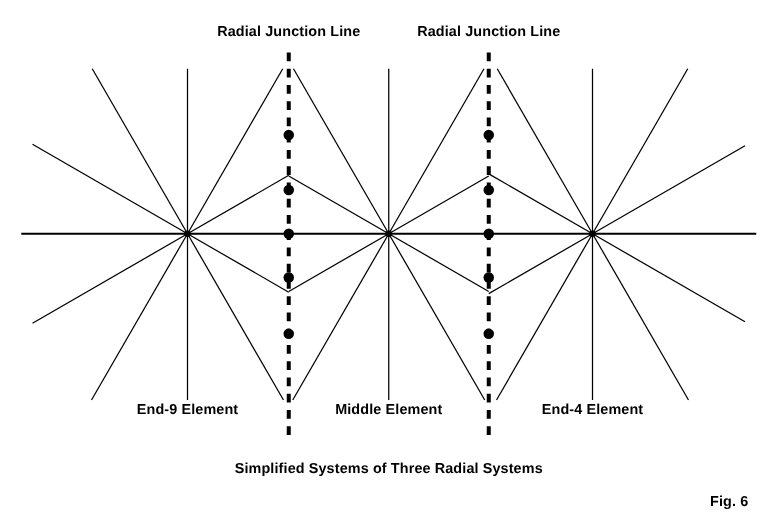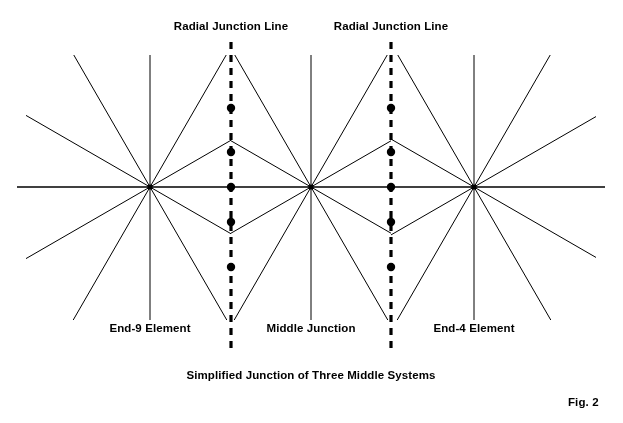--- a/index.html
+++ b/index.html
@@ -74,21 +74,21 @@
         <circle cx="474" cy="187" r="2.6" fill="#000000"></circle>
       </g>
   </svg>
 
   <div class="lbl center" style="left:231px;top:20px;">Radial Junction Line</div>
 
   <div class="lbl center" style="left:391px;top:20px;">Radial Junction Line</div>
 
   <div class="lbl center" style="left:150px;top:322px;">End-9 Element</div>
 
-  <div class="lbl center" style="left:311px;top:322px;">Middle Junction</div>
+  <div class="lbl center" style="left:311px;top:322px;">Middle Element</div>
 
   <div class="lbl center" style="left:474px;top:322px;">End-4 Element</div>
 
-  <div class="lbl center caption" style="left:311px;top:369px;">Simplified Junction of Three Middle Systems</div>
+  <div class="lbl center caption" style="left:311px;top:369px;">Simplified Systems of Three Radial Systems</div>
 
-  <div class="lbl figlabel" style="left:568px;top:396px;">Fig. 2</div>
+  <div class="lbl figlabel" style="left:568px;top:396px;">Fig. 6</div>
 
 </div>
 
 </body></html>

